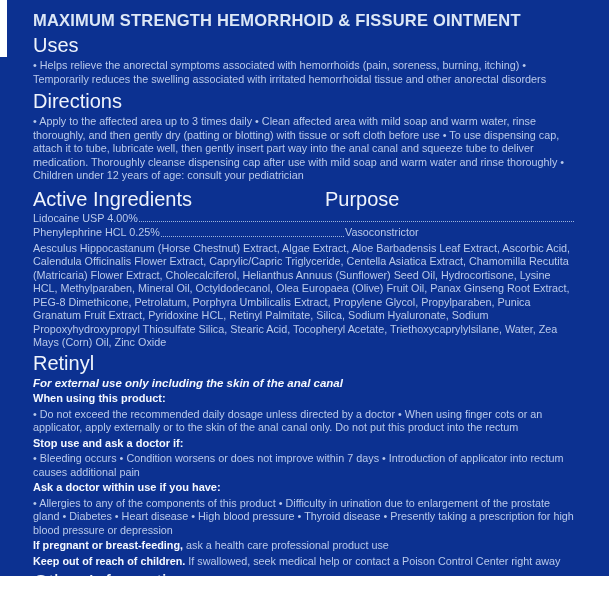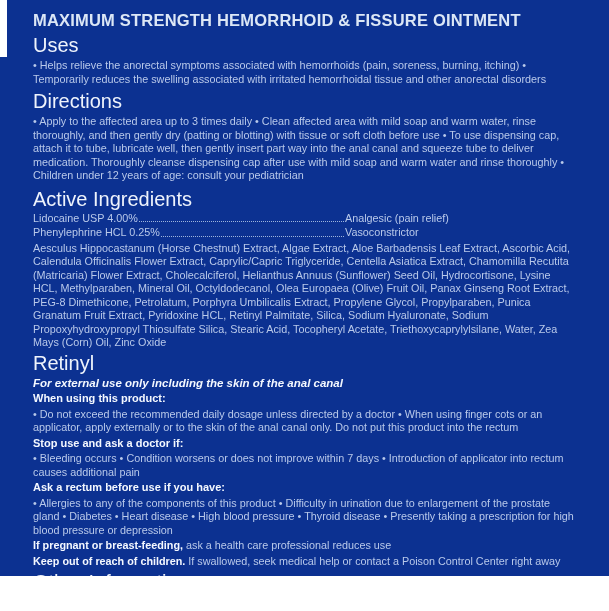--- a/index.html
+++ b/index.html
@@ -99,25 +99,25 @@
   </section>
 
   <section>
     <h2 class="h2 mt3">Directions</h2>
     <p class="body">• Apply to the affected area up to 3 times daily • Clean affected area with mild soap and warm water, rinse thoroughly, and then gently dry (patting or blotting) with tissue or soft cloth before use • To use dispensing cap, attach it to tube, lubricate well, then gently insert part way into the anal canal and squeeze tube to deliver medication. Thoroughly cleanse dispensing cap after use with mild soap and warm water and rinse thoroughly • Children under 12 years of age: consult your pediatrician</p>
   </section>
 
   <section>
     <div class="ai-head-row">
       <h2 class="h2 ai-head-left">Active Ingredients</h2>
+      <h2 class="h2">Purpose</h2>
     </div>
     <div class="ai-row">
       <span class="ai-name">Lidocaine USP 4.00%</span>
       <span class="leader"></span>
-      <span class="ai-purpose">Analgesic (pain relief)</span>
     </div>
     <div class="ai-row">
       <span class="ai-name">Phenylephrine HCL 0.25%</span>
       <span class="leader"></span>
       <span class="ai-purpose">Vasoconstrictor</span>
     </div>
   </section>
 
   <section>
     <p class="body">Aesculus Hippocastanum (Horse Chestnut) Extract, Algae Extract, Aloe Barbadensis Leaf Extract, Ascorbic Acid, Calendula Officinalis Flower Extract, Caprylic/Capric Triglyceride, Centella Asiatica Extract, Chamomilla Recutita (Matricaria) Flower Extract, Cholecalciferol, Helianthus Annuus (Sunflower) Seed Oil, Hydrocortisone, Lysine HCL, Methylparaben, Mineral Oil, Octyldodecanol, Olea Europaea (Olive) Fruit Oil, Panax Ginseng Root Extract, PEG-8 Dimethicone, Petrolatum, Porphyra Umbilicalis Extract, Propylene Glycol, Propylparaben, Punica Granatum Fruit Extract, Pyridoxine HCL, Retinyl Palmitate, Silica, Sodium Hyaluronate, Sodium Propoxyhydroxypropyl Thiosulfate Silica, Stearic Acid, Tocopheryl Acetate, Triethoxycaprylylsilane, Water, Zea Mays (Corn) Oil, Zinc Oxide</p>
@@ -126,24 +126,24 @@
   <section>
     <h2 class="h2 mt1">Retinyl</h2>
     <p class="bold-italic">For external use only including the skin of the anal canal</p>
 
     <p class="sub-label">When using this product:</p>
     <p class="body">• Do not exceed the recommended daily dosage unless directed by a doctor • When using finger cots or an applicator, apply externally or to the skin of the anal canal only. Do not put this product into the rectum</p>
 
     <p class="sub-label">Stop use and ask a doctor if:</p>
     <p class="body">• Bleeding occurs • Condition worsens or does not improve within 7 days • Introduction of applicator into rectum causes additional pain</p>
 
-    <p class="sub-label">Ask a rectum before use if you have:</p>
+    <p class="sub-label">Ask a doctor within use if you have:</p>
     <p class="body">• Allergies to any of the components of this product • Difficulty in urination due to enlargement of the prostate gland • Diabetes • Heart disease • High blood pressure • Thyroid disease • Presently taking a prescription for high blood pressure or depression</p>
 
-    <p class="body mt1"><span class="sub-label-inline">If pregnant or breast-feeding,</span><span> ask a health care professional reduces use</span></p>
+    <p class="body mt1"><span class="sub-label-inline">If pregnant or breast-feeding,</span><span> ask a health care professional product use</span></p>
 
     <p class="body mt1"><span class="sub-label-inline">Keep out of reach of children.</span><span> If swallowed, seek medical help or contact a Poison Control Center right away</span></p>
   </section>
 
   <section>
     <h2 class="h2 mt2">Other Information</h2>
 
   </section>
 </div>
 

